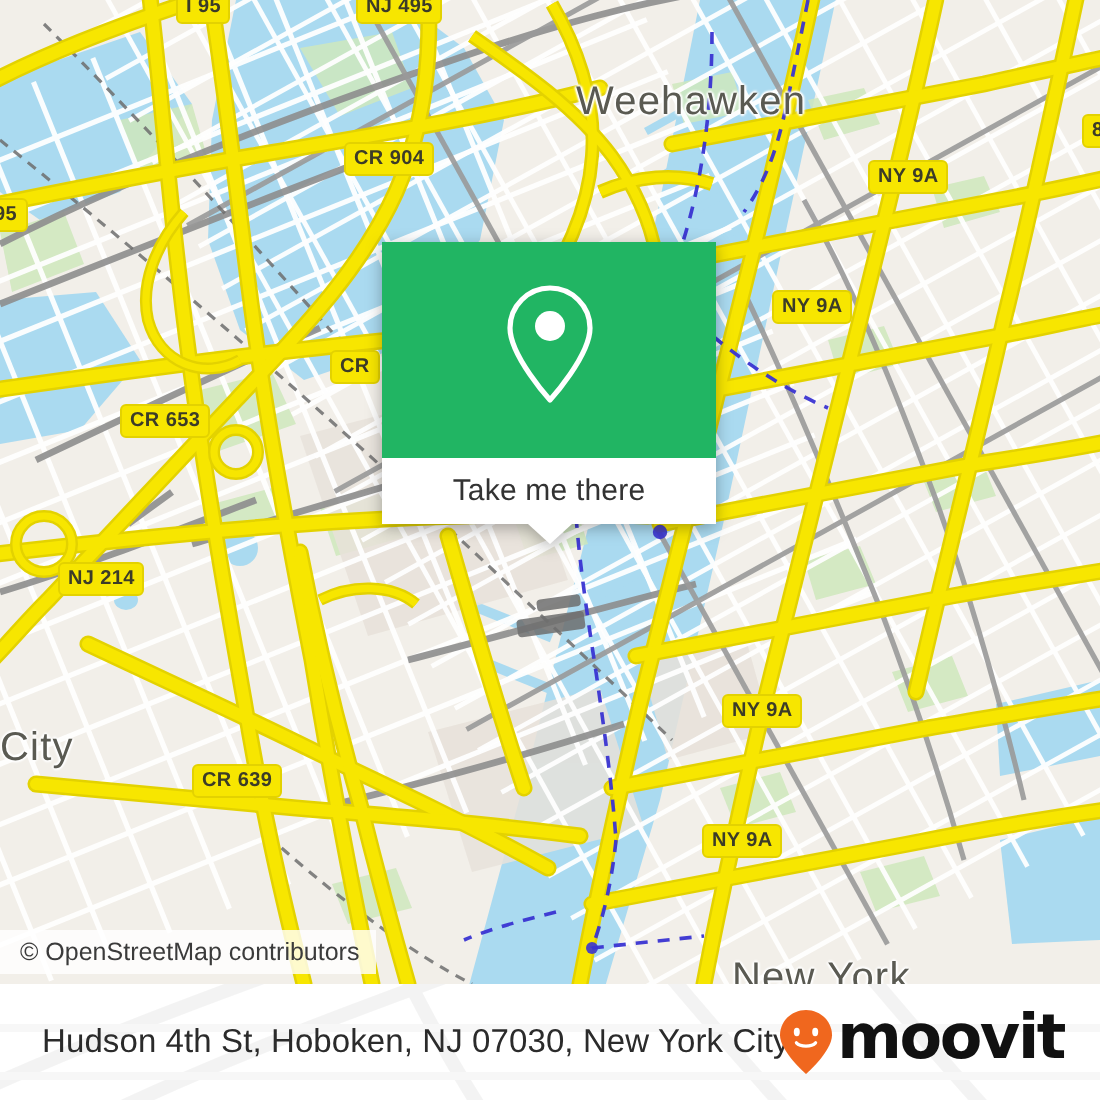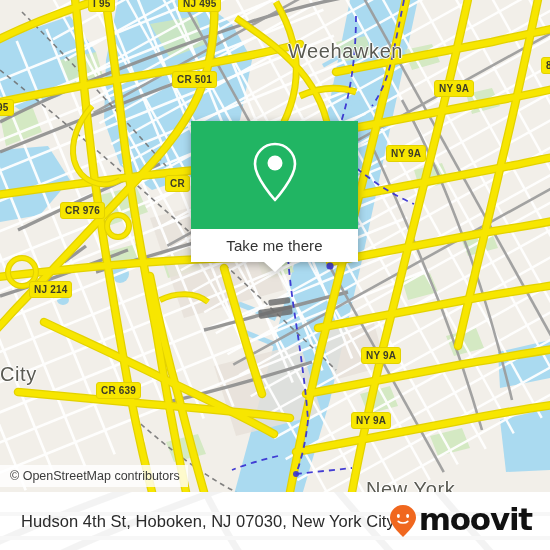--- a/index.html
+++ b/index.html
@@ -438,25 +438,25 @@
         </g>
       </g>
     </svg>
 
     <div class="place-label" style="left:288px; top:40px;">Weehawken</div>
     <div class="place-label" style="left:0px;   top:363px;">City</div>
     <div class="place-label" style="left:366px; top:478px;">New York</div>
 
     <div class="shield" style="left:88px;  top:-5px;">I 95</div>
     <div class="shield" style="left:178px; top:-5px;">NJ 495</div>
-    <div class="shield" style="left:172px; top:71px;">CR 501</div>
+    <div class="shield" style="left:172px; top:71px;">CR 904</div>
     <div class="shield" style="left:-8px;  top:99px;">95</div>
     <div class="shield" style="left:434px; top:80px;">NY 9A</div>
     <div class="shield" style="left:541px; top:57px;">8</div>
-    <div class="shield" style="left:60px;  top:202px;">CR 976</div>
+    <div class="shield" style="left:60px;  top:202px;">CR 653</div>
     <div class="shield" style="left:165px; top:175px;">CR</div>
     <div class="shield" style="left:386px; top:145px;">NY 9A</div>
     <div class="shield" style="left:29px;  top:281px;">NJ 214</div>
     <div class="shield" style="left:96px;  top:382px;">CR 639</div>
     <div class="shield" style="left:361px; top:347px;">NY 9A</div>
     <div class="shield" style="left:351px; top:412px;">NY 9A</div>
 
     <div id="popup">
       <div id="popup-top">
         <span>

